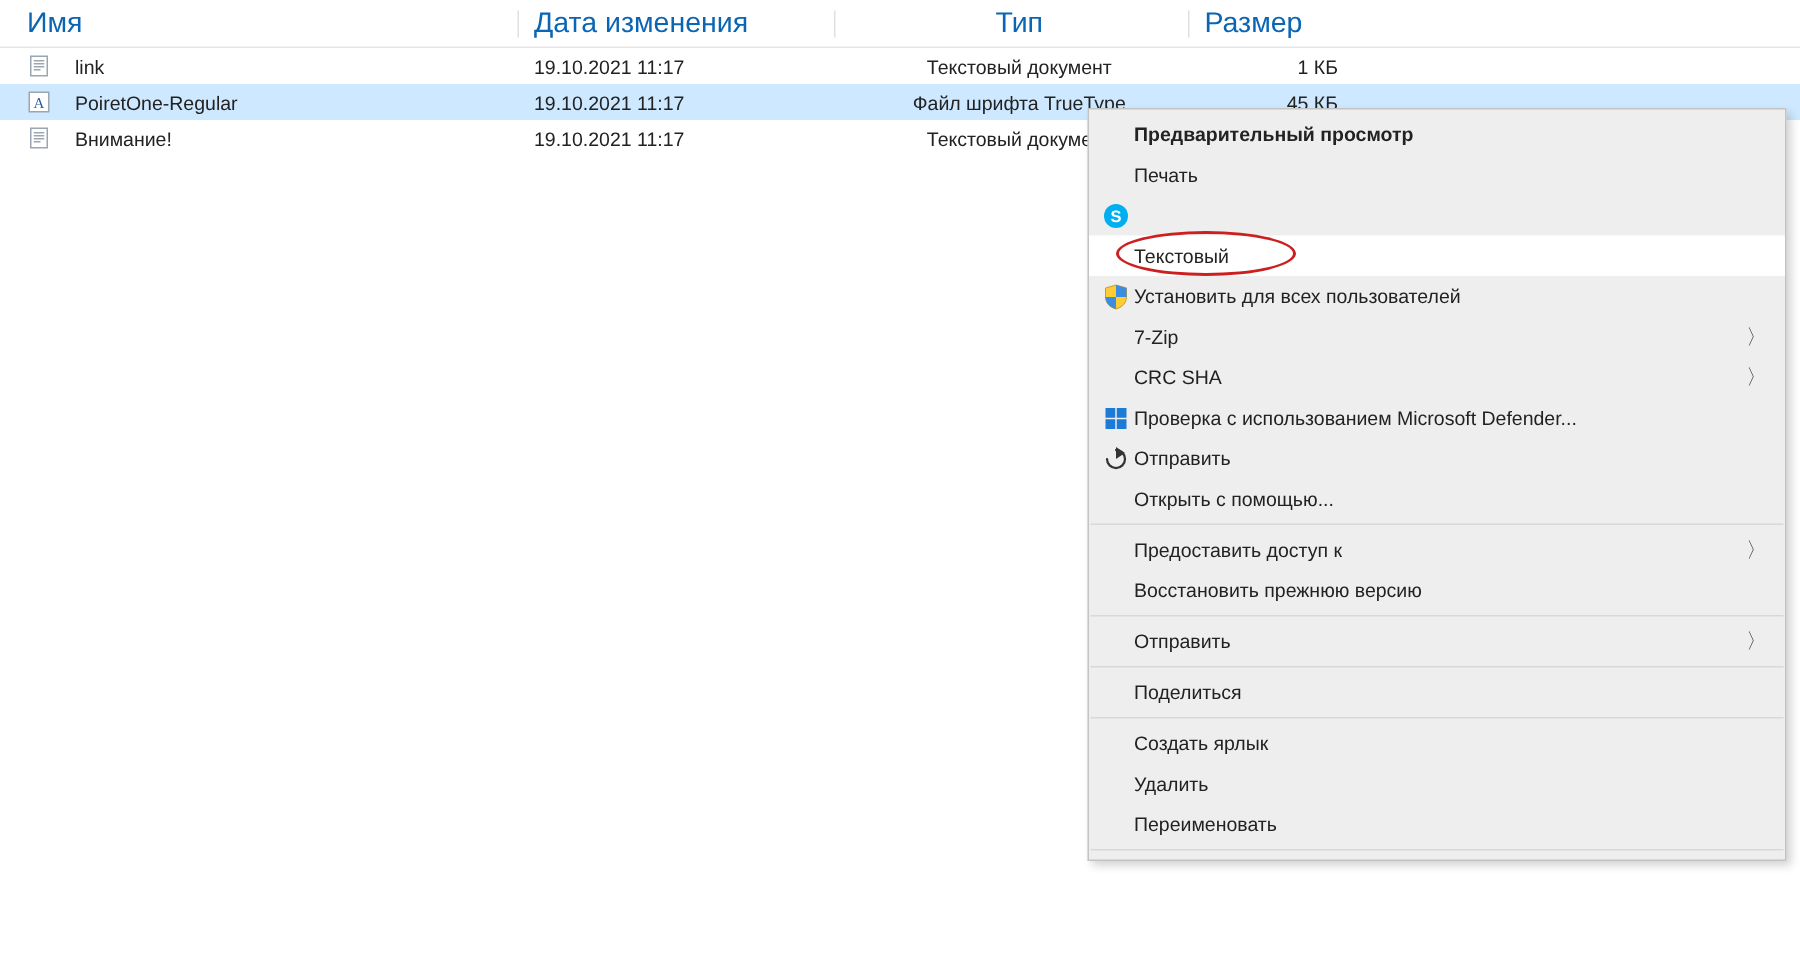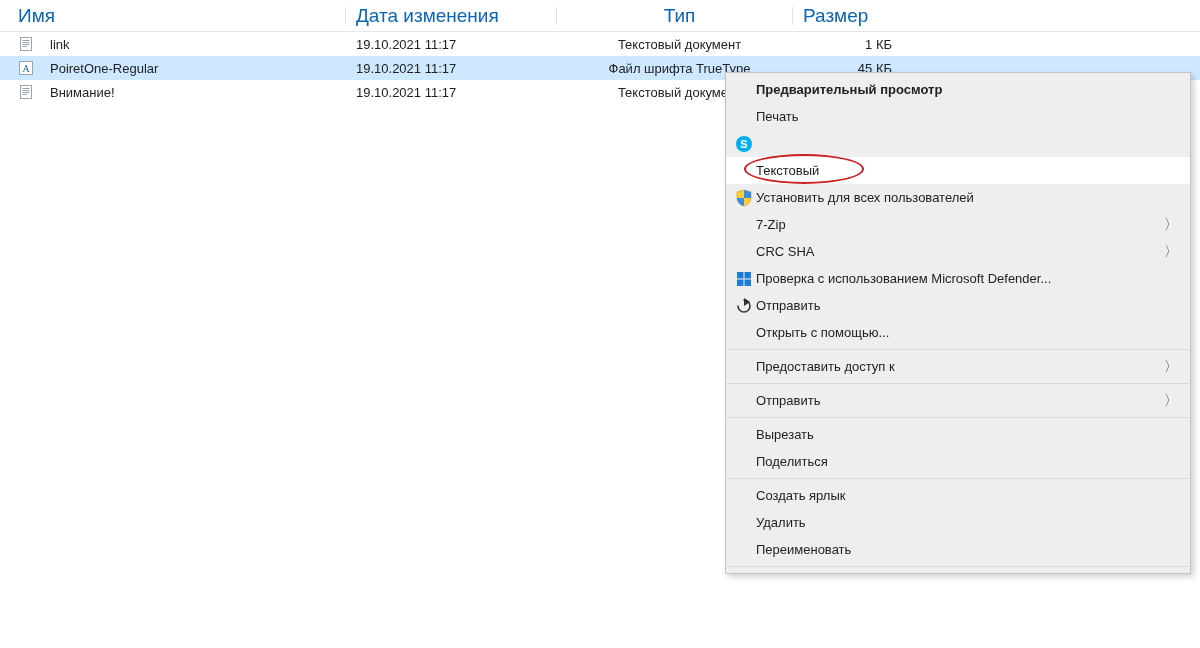--- a/index.html
+++ b/index.html
@@ -261,34 +261,34 @@
       <span class="cm-icon "></span>
       <span class="cm-label">Открыть с помощью...</span>
       <span class="cm-arrow"></span>
     </div>
     <div class="cm-sep"></div>
     <div class="cm-item">
       <span class="cm-icon "></span>
       <span class="cm-label">Предоставить доступ к</span>
       <span class="cm-arrow">〉</span>
     </div>
+    <div class="cm-item">
+      <span class="cm-icon "></span>
+      <span class="cm-label">Восстановить прежнюю версию</span>
+      <span class="cm-arrow"></span>
+    </div>
     <div class="cm-sep"></div>
     <div class="cm-item">
       <span class="cm-icon "></span>
       <span class="cm-label">Отправить</span>
       <span class="cm-arrow">〉</span>
     </div>
     <div class="cm-sep"></div>
     <div class="cm-item">
       <span class="cm-icon "></span>
-      <span class="cm-label">Вырезать</span>
-      <span class="cm-arrow"></span>
-    </div>
-    <div class="cm-item">
-      <span class="cm-icon "></span>
       <span class="cm-label">Поделиться</span>
       <span class="cm-arrow"></span>
     </div>
     <div class="cm-sep"></div>
     <div class="cm-item">
       <span class="cm-icon "></span>
       <span class="cm-label">Создать ярлык</span>
       <span class="cm-arrow"></span>
     </div>
     <div class="cm-item">

